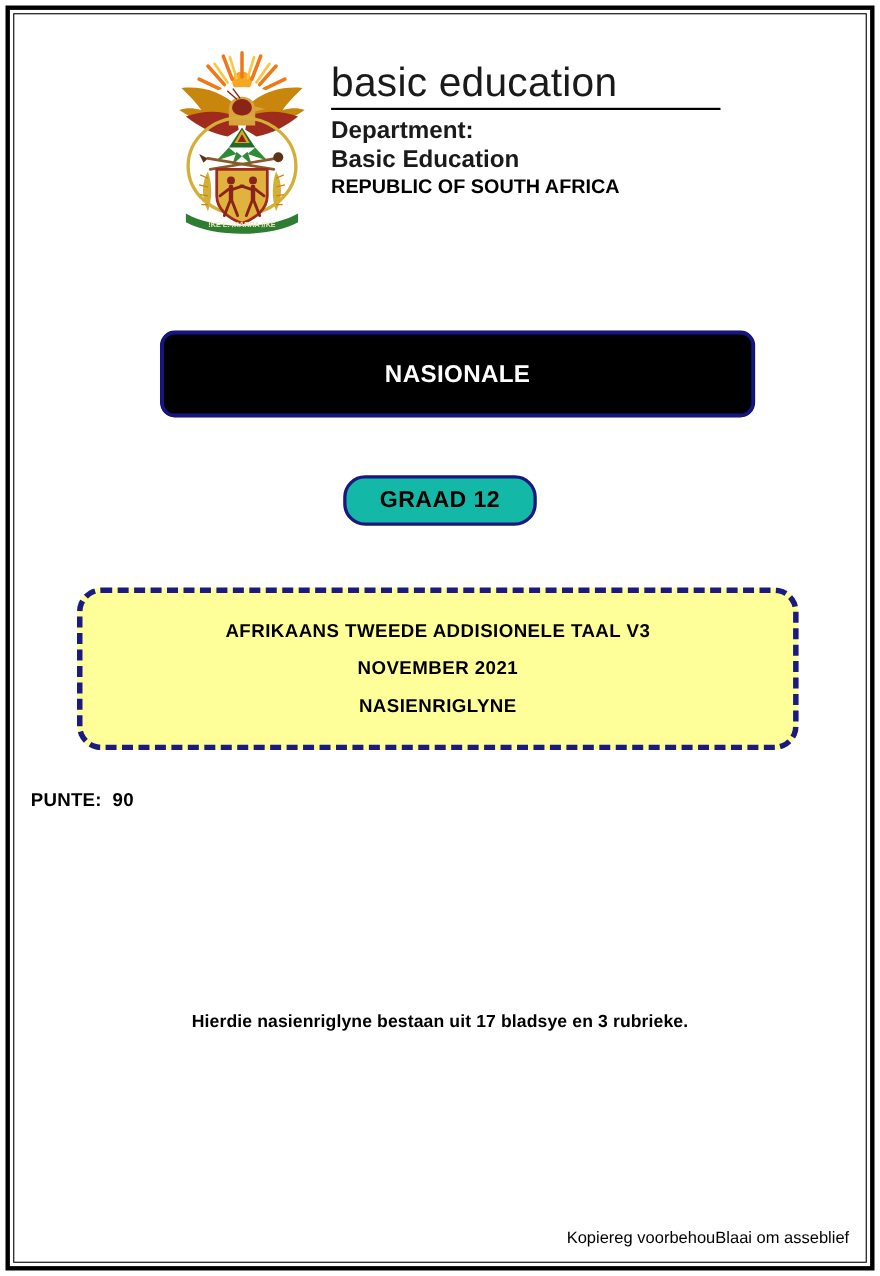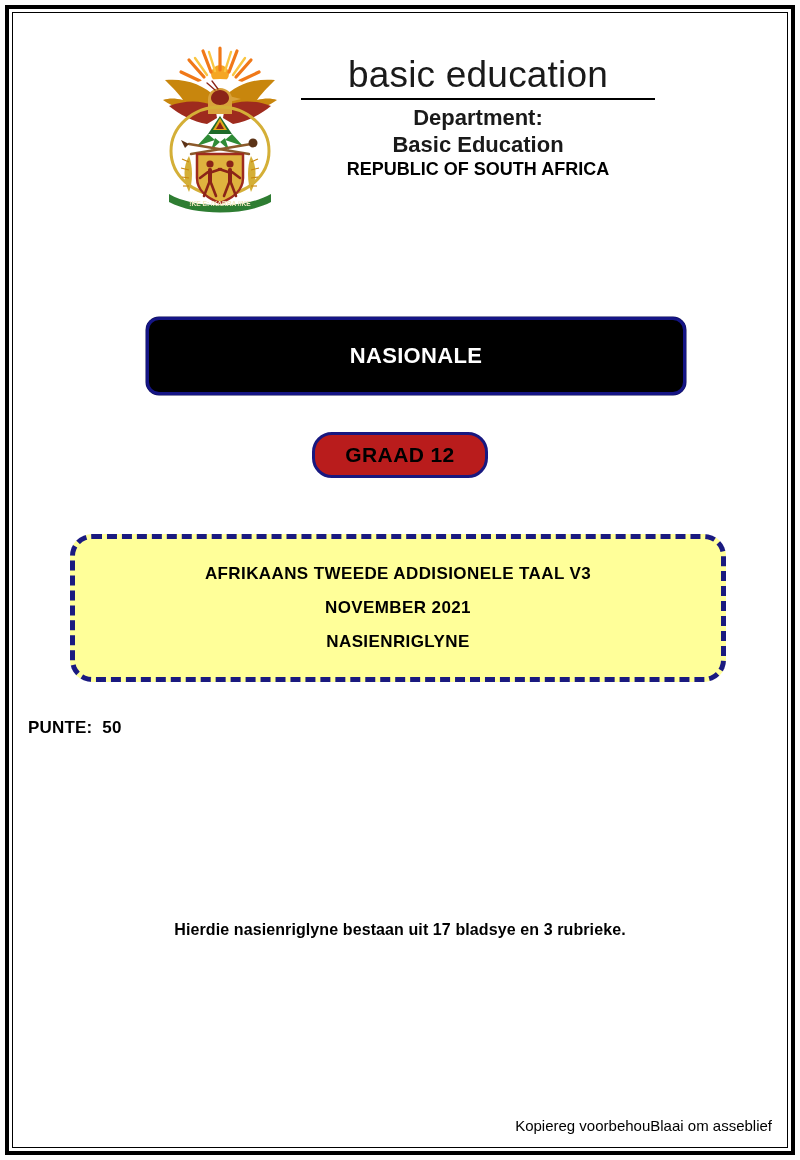--- a/index.html
+++ b/index.html
@@ -58,21 +58,20 @@
   }
   .crest {
     width: 150px;
     height: 180px;
     flex: 0 0 auto;
   }
   .logo-text {
     margin-left: 6px;
     padding-top: 20px;
     flex: 0 0 auto;
-    text-align: center;
   }
   .logo-basic-education {
     font-size: 37px;
     font-weight: 300;
     letter-spacing: 0.2px;
     line-height: 1.0;
     color: #1a1a1a;
     white-space: nowrap;
   }
   .logo-rule {
@@ -106,39 +105,38 @@
     box-sizing: border-box;
     background: #000000;
     border: 3px solid #151585;
     border-radius: 13px;
     display: flex;
     flex-direction: column;
     align-items: center;
     justify-content: center;
     color: #ffffff;
     box-shadow: 0 0 0 0.5px #0a0a55;
-    margin-top: 16px;
   }
   .nsc-banner .line {
     font-size: 22px;
     font-weight: 700;
     line-height: 1.30;
     letter-spacing: 0.3px;
     text-align: center;
   }
 
   
   .grade-box {
     position: absolute;
     left: 296px;
     top: 416px;
     width: 176px;
     height: 46px;
     box-sizing: border-box;
-    background: #b91c1c;
+    background: #14b8a6;
     border: 3px solid #181880;
     border-radius: 20px;
     display: flex;
     align-items: center;
     justify-content: center;
   }
   .grade-box .line {
     font-size: 21px;
     font-weight: 700;
     letter-spacing: 0.4px;
@@ -320,21 +318,21 @@
     <div class="grade-box">
       <div class="line">GRAAD 12</div>
     </div>
 
     <div class="paper-box">
       <div class="line">AFRIKAANS TWEEDE ADDISIONELE TAAL V3</div>
       <div class="line">NOVEMBER 2021</div>
       <div class="line">NASIENRIGLYNE</div>
     </div>
 
-    <div class="marks">PUNTE:  50</div>
+    <div class="marks">PUNTE:  90</div>
 
     <div class="pages-note">Hierdie nasienriglyne bestaan uit 17 bladsye en 3 rubrieke.</div>
 
     <div class="footer">
       <div>Kopiereg voorbehou</div>
       <div>Blaai om asseblief</div>
     </div>
 
   </div>
 </div>

